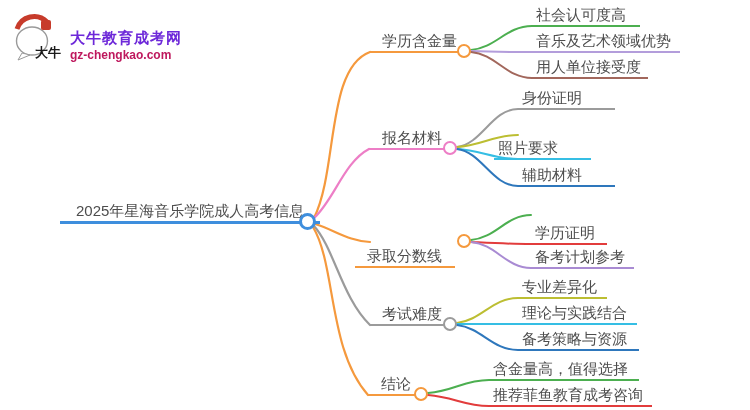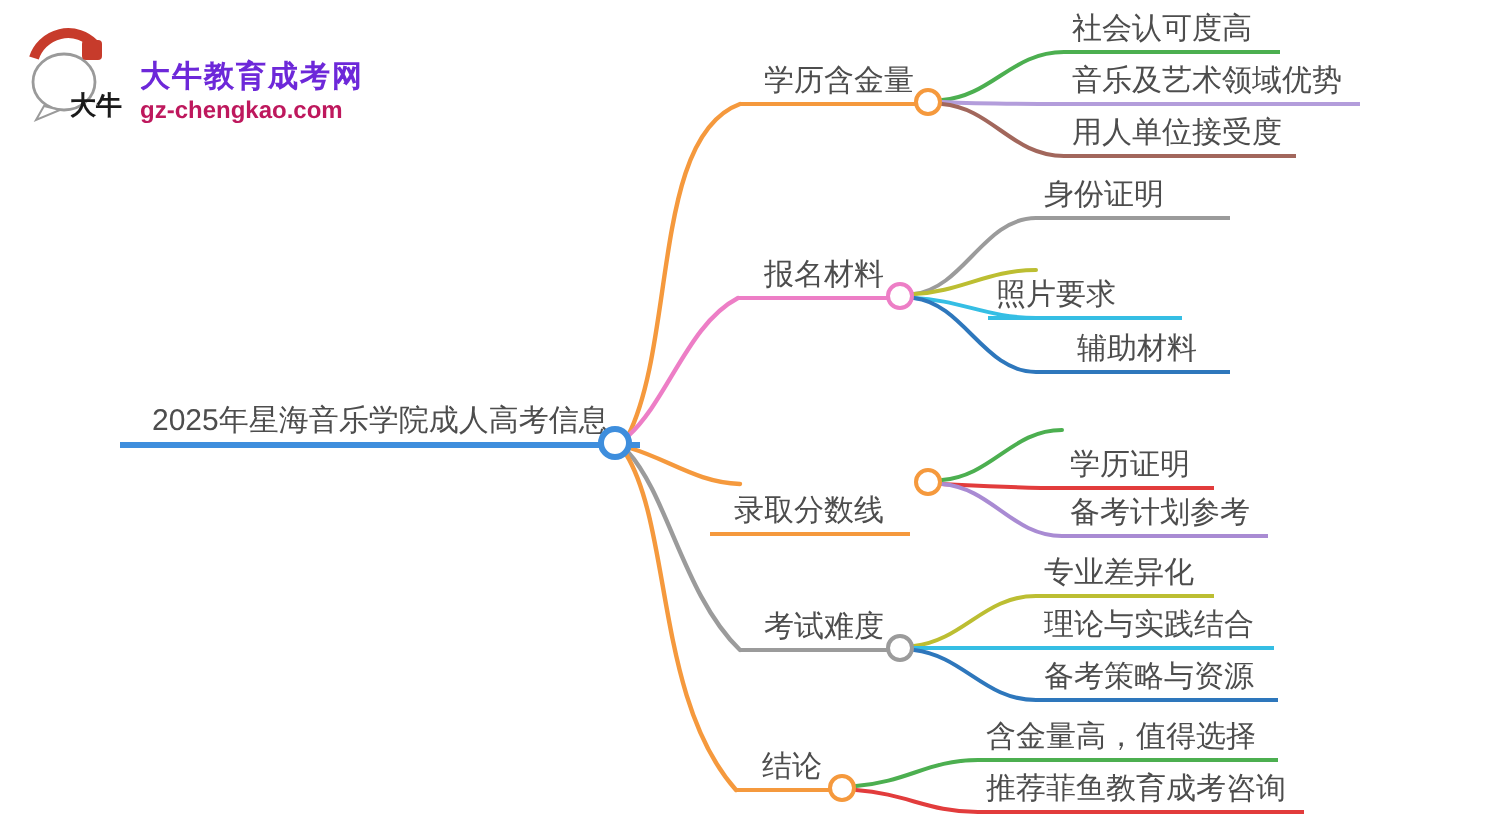--- a/index.html
+++ b/index.html
@@ -74,21 +74,21 @@
   <div class="lbl" style="left: 370px; top: 31px; width: 88px; padding-left: 12px; border-bottom-color: rgb(245, 153, 61);">学历含金量</div>
   <div class="node" style="left: 457px; top: 44px; border-color: rgb(245, 153, 61);"></div>
   <div class="lbl" style="left: 532px; top: 5px; width: 104px; border-bottom-color: rgb(76, 175, 80);">社会认可度高</div>
   <div class="lbl" style="left: 532px; top: 31px; width: 144px; border-bottom-color: rgb(179, 157, 219);">音乐及艺术领域优势</div>
   <div class="lbl" style="left: 532px; top: 57px; width: 112px; border-bottom-color: rgb(162, 103, 92);">用人单位接受度</div>
 
   <div class="lbl" style="left: 369px; top: 128px; width: 74px; padding-left: 13px; border-bottom-color: rgb(237, 126, 198);">报名材料</div>
   <div class="node" style="left: 443px; top: 141px; border-color: rgb(237, 126, 198);"></div>
   <div class="lbl" style="left: 518px; top: 88px; width: 93px; border-bottom-color: rgb(155, 155, 155);">身份证明</div>
   <div class="lbl" style="left: 494px; top: 138px; width: 93px; border-bottom-color: rgb(53, 190, 228);">照片要求</div>
-  <div class="lbl" style="left: 518px; top: 165px; width: 93px; border-bottom-color: rgb(46, 119, 188); text-align: center;">辅助材料</div>
+  <div class="lbl" style="left: 518px; top: 165px; width: 93px; border-bottom-color: rgb(46, 119, 188);">辅助材料</div>
 
   <div class="lbl" style="left: 355px; top: 221px; width: 88px; padding-left: 12px; border-bottom-color: rgb(245, 153, 61); margin-top: 25px;">录取分数线</div>
   <div class="node" style="left: 457px; top: 234px; border-color: rgb(245, 153, 61);"></div>
   <div class="lbl" style="left: 531px; top: 223px; width: 72px; border-bottom-color: rgb(226, 60, 60);">学历证明</div>
   <div class="lbl" style="left: 531px; top: 247px; width: 99px; border-bottom-color: rgb(169, 139, 211);">备考计划参考</div>
 
   <div class="lbl" style="left: 370px; top: 304px; width: 73px; padding-left: 12px; border-bottom-color: rgb(155, 155, 155);">考试难度</div>
   <div class="node" style="left: 443px; top: 317px; border-color: rgb(155, 155, 155);"></div>
   <div class="lbl" style="left: 518px; top: 303px; width: 115px; border-bottom-color: rgb(53, 190, 228);">理论与实践结合</div>
   <div class="lbl" style="left: 518px; top: 277px; width: 85px; border-bottom-color: rgb(188, 190, 50);">专业差异化</div>

